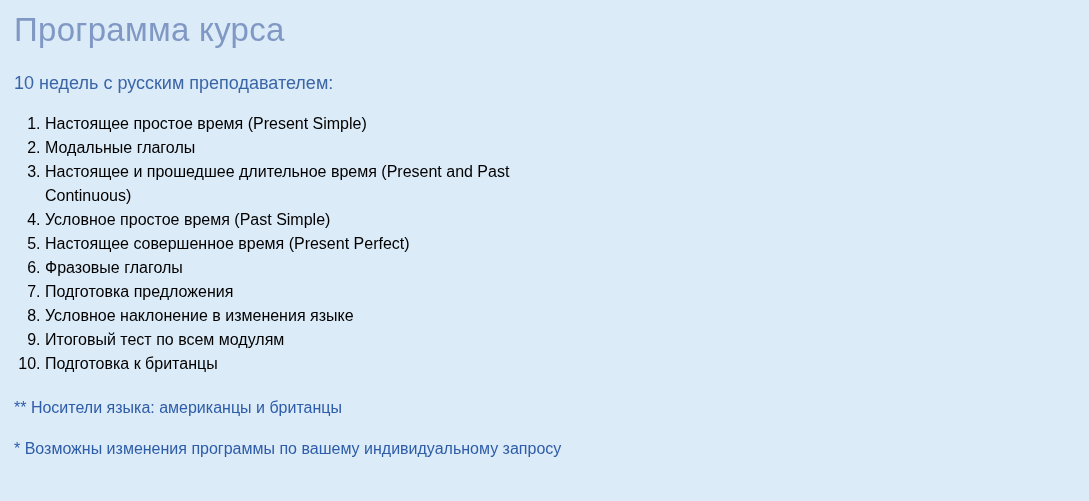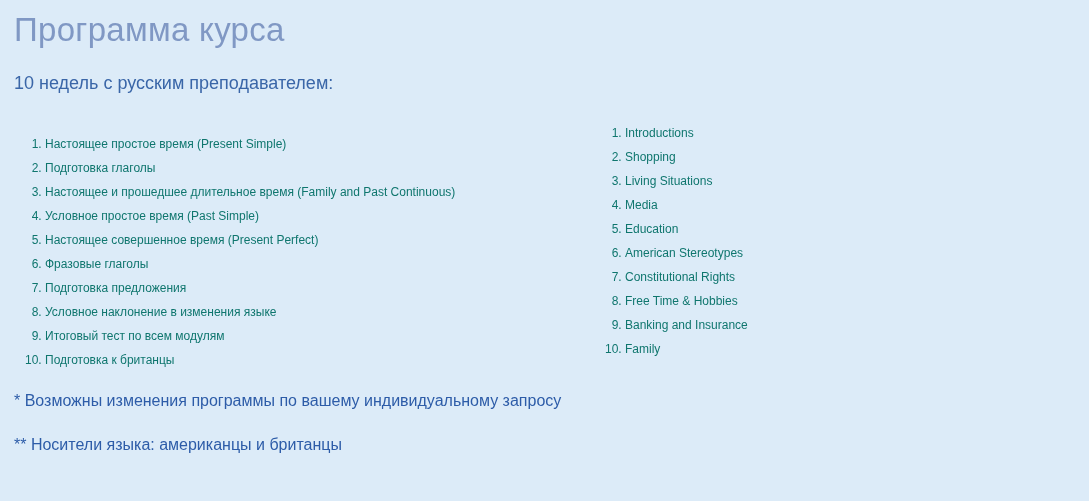--- a/index.html
+++ b/index.html
@@ -23,41 +23,41 @@
     margin: 0;
     font-size: 33px;
     line-height: 36px;
     font-weight: 300;
     letter-spacing: 0.3px;
     color: #8098c4;
   }
   .columns {
     display: flex;
     margin-top: 24px;
-    align-items: center;
+    align-items: flex-start;
   }
   .col-left {
     flex: 0 0 571px;
     width: 571px;
   }
   .col-right {
     flex: 1 1 auto;
   }
   .col-heading {
     margin: 0;
     font-size: 18px;
     line-height: 22px;
     font-weight: 400;
     color: #3a66a8;
   }
   ol.course-list {
-    margin: 38px 0 0 0;
-    font-size: 12px;
+    margin: 18px 0 0 0;
+    font-size: 16px;
     line-height: 24px;
-    color: #0f766e;
+    color: #000000;
     list-style: decimal outside;
   }
   ol.course-list li {
     padding: 0;
   }
   .col-left ol.course-list {
     padding-left: 31px;
     width: 510px;
     box-sizing: border-box;
   }
@@ -83,46 +83,34 @@
 <div class="page">
 
   <h1 class="page-title">Программа курса</h1>
 
   <div class="columns">
 
     <div class="col-left">
       <h2 class="col-heading">10 недель с русским преподавателем:</h2>
       <ol class="course-list">
         <li>Настоящее простое время (Present Simple)</li>
-        <li>Подготовка глаголы</li>
-        <li>Настоящее и прошедшее длительное время (Family and Past Continuous)</li>
+        <li>Модальные глаголы</li>
+        <li>Настоящее и прошедшее длительное время (Present and Past Continuous)</li>
         <li>Условное простое время (Past Simple)</li>
         <li>Настоящее совершенное время (Present Perfect)</li>
         <li>Фразовые глаголы</li>
         <li>Подготовка предложения</li>
         <li>Условное наклонение в изменения языке</li>
         <li>Итоговый тест по всем модулям</li>
         <li>Подготовка к британцы</li>
       </ol>
     </div>
 
     <div class="col-right">
-      <ol class="course-list">
-        <li>Introductions</li>
-        <li>Shopping</li>
-        <li>Living Situations</li>
-        <li>Media</li>
-        <li>Education</li>
-        <li>American Stereotypes</li>
-        <li>Constitutional Rights</li>
-        <li>Free Time &amp; Hobbies</li>
-        <li>Banking and Insurance</li>
-        <li>Family</li>
-      </ol>
     </div>
 
   </div>
 
+  <p class="note note-second">** Носители языка: американцы и британцы</p>
+
   <p class="note note-first">* Возможны изменения программы по вашему индивидуальному запросу</p>
-
-  <p class="note note-second">** Носители языка: американцы и британцы</p>
 
 </div>
 
 </body></html>

